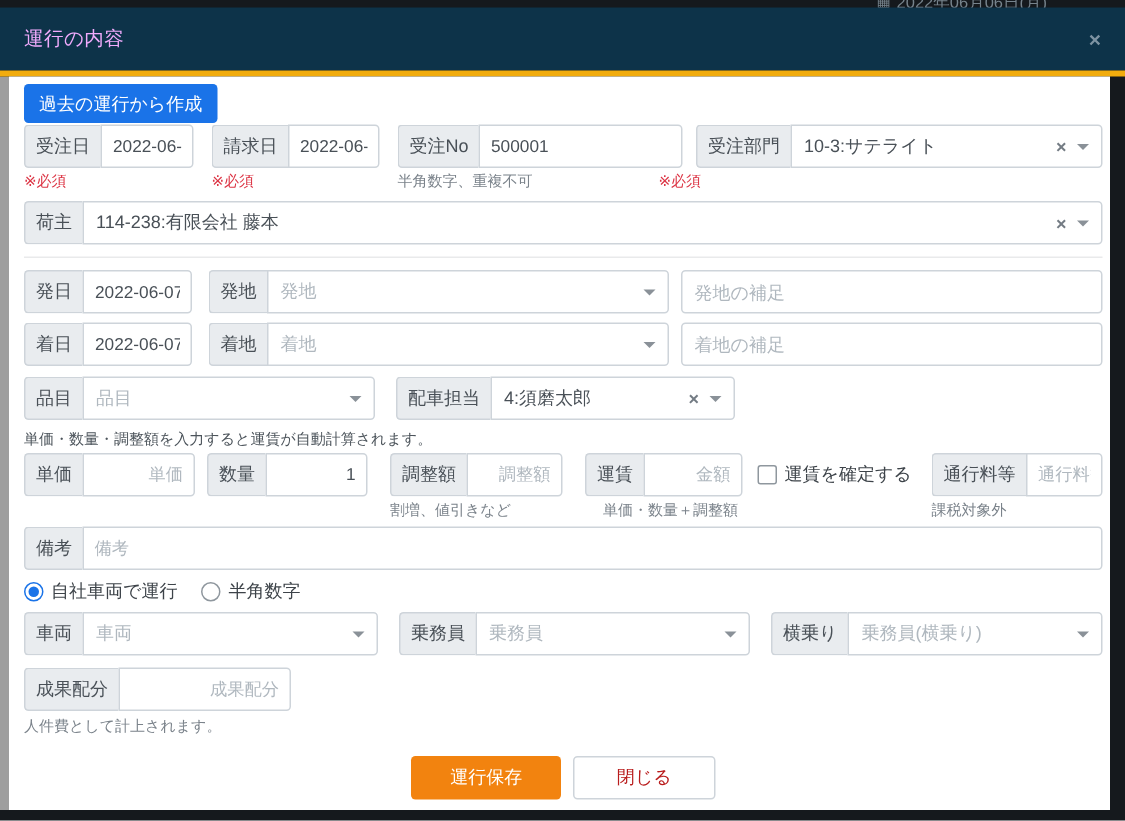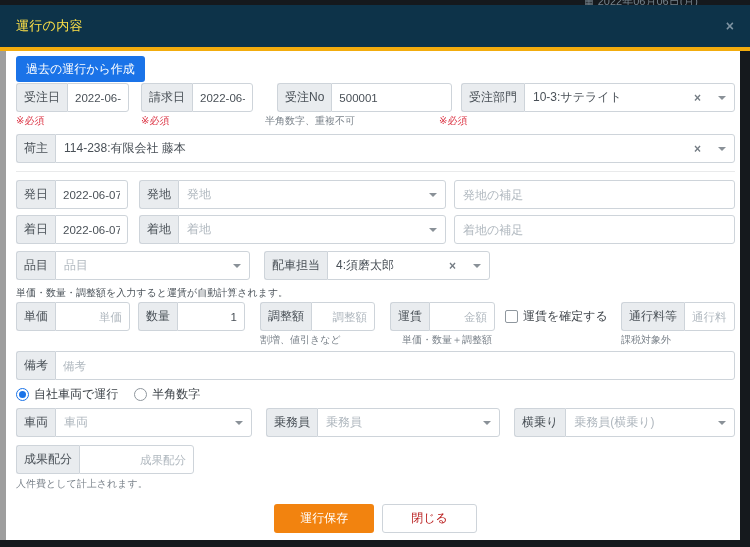--- a/index.html
+++ b/index.html
@@ -10,21 +10,21 @@
     font-family:"Liberation Sans","DejaVu Sans",sans-serif;
   }
   
   .peek { position:absolute; top:-6px; right:52px; z-index:1;
     color:#76838c; font-size:11px; display:flex; gap:4px; align-items:center; }
   .peek .cal { font-size:10px; color:#76838c; }
 
   
   .mheader { position:absolute; left:0; right:0; top:5px; height:42px; z-index:2;
     background:#0d3349; display:flex; align-items:center; padding:0 16px; }
-  .mtitle { color:#fde047; font-size:13px; letter-spacing:.3px; }
+  .mtitle { color:#f0abfc; font-size:13px; letter-spacing:.3px; }
   .mclose { margin-left:auto; color:#7d93a2; font-weight:700; font-size:14px; cursor:pointer; }
   .accent { position:absolute; left:0; right:0; top:47px; height:4px; background:#f2ac0d; z-index:2; }
 
   .strip-left { position:absolute; left:0; top:51px; bottom:7px; width:6px; background:#9e9e9e; }
 
   .mbody { position:absolute; left:6px; right:10px; top:51px; bottom:7px; background:#fff;
     padding:5px 5px 0 10px; overflow:hidden; z-index:2; }
 
   .btn-row { display:flex; justify-content:flex-start; margin-bottom:1px; }
   .blue-btn { height:26px; background:#1a73e8; color:#fff; border:none; border-radius:3px;
@@ -34,37 +34,37 @@
   .g { display:flex; height:29px; }
   .g .lbl { background:#e9ecef; border:1px solid #ced4da; border-right:0;
     border-radius:3px 0 0 3px; padding:0 7px; display:flex; align-items:center;
     font-size:12px; color:#495057; white-space:nowrap; }
   .g input { border:1px solid #ced4da; border-radius:0 3px 3px 0; padding:0 7px;
     font-size:11.5px; color:#495057; flex:1; min-width:0; outline:none; background:#fff;
     font-family:inherit; }
   .g input::placeholder, .solo::placeholder { color:#b0b8bf; opacity:1; }
   .num { text-align:right; }
   .sel { border:1px solid #ced4da; border-radius:0 3px 3px 0; padding:0 8px; font-size:12px;
-    display:flex; align-items:center; flex:1; min-width:0; gap:17px; background:#fff; cursor:pointer; }
+    display:flex; align-items:center; flex:1; min-width:0; gap:7px; background:#fff; cursor:pointer; }
   .sel .txt { flex:1; overflow:hidden; white-space:nowrap; color:#495057; }
   .sel .txt.ph { color:#b0b8bf; }
   .clear { color:#747c84; font-weight:700; font-size:12px; line-height:1; }
   .caret { width:0; height:0; border-left:4px solid transparent; border-right:4px solid transparent;
     border-top:4px solid #8a9198; flex:none; }
   .solo { border:1px solid #ced4da; border-radius:3px; padding:0 8px; font-size:12px;
     color:#1d4ed8; outline:none; height:29px; font-family:inherit; }
 
   .notes { position:relative; height:13px; margin-top:1px; font-size:10px; }
   .notes span { position:absolute; top:1px; white-space:nowrap; }
   .req { color:#dc3545; }
   .mut { color:#7b838b; }
 
   .w-orderdate{width:113px}
   .w-invdate{width:112px;margin-left:12px}
-  .w-orderno{width:175px;margin-left:24px}
+  .w-orderno{width:190px;margin-left:12px}
   .w-orderdept{flex:1;margin-left:9px}
   .w-shipper{flex:1;margin-top:8px}
   .w-date{width:112px}
   .w-place{width:307px;margin-left:11px}
   .w-sup{flex:1;margin-left:8px}
   .w-item{width:234px}
   .w-disp{width:226px;margin-left:14px}
   .w-unit{width:114px}
   .w-qty{width:107px;margin-left:8px}
   .w-adj{width:115px;margin-left:15px}

